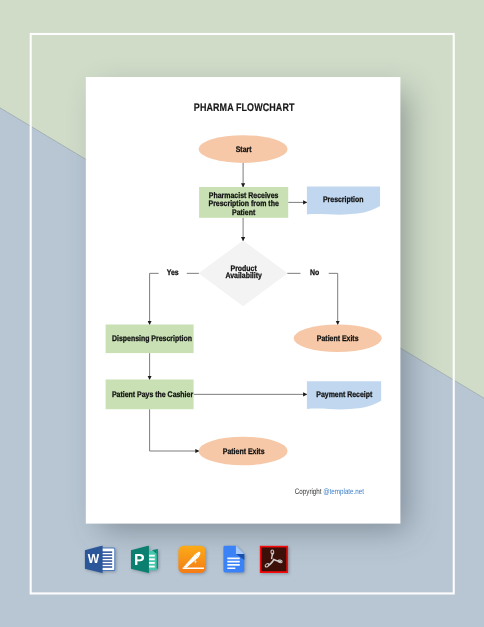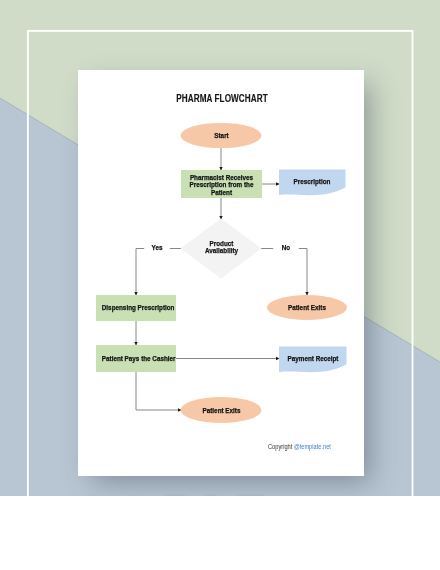--- a/index.html
+++ b/index.html
@@ -1,18 +1,18 @@
 <!DOCTYPE html>
 <html><head>
 <meta charset="utf-8">
 <style>
 html,body{margin:0;padding:0;}
 body{width:440px;height:570px;overflow:hidden;background:#fff;
      font-family:"Liberation Sans",sans-serif;-webkit-font-smoothing:antialiased;}
-#stage{position:relative;width:440px;height:496px;background:#d0dcc8;overflow:hidden;}
+#stage{position:relative;width:440px;height:570px;background:#d0dcc8;overflow:hidden;}
 #tri{position:absolute;left:0;top:0;width:440px;height:570px;}
 #frame{position:absolute;left:0;top:0;width:440px;height:570px;}
 #page{position:absolute;left:78px;top:70px;width:286px;height:406px;background:#fff;
       box-shadow:10px 10px 26px -4px rgba(62,74,84,.45);}
 #chart{position:absolute;left:0;top:0;width:440px;height:570px;pointer-events:none;}
 .tx{position:absolute;font-family:"Liberation Sans",sans-serif;font-weight:bold;
     color:#111;-webkit-text-stroke:0.25px #111;white-space:pre;text-align:center;line-height:7.9px;
     transform-origin:center top;transform:scaleX(.855);}
 #title{position:absolute;left:2px;top:92.5px;width:440px;text-align:center;
        font-family:"Liberation Sans",sans-serif;font-weight:bold;font-size:10px;

